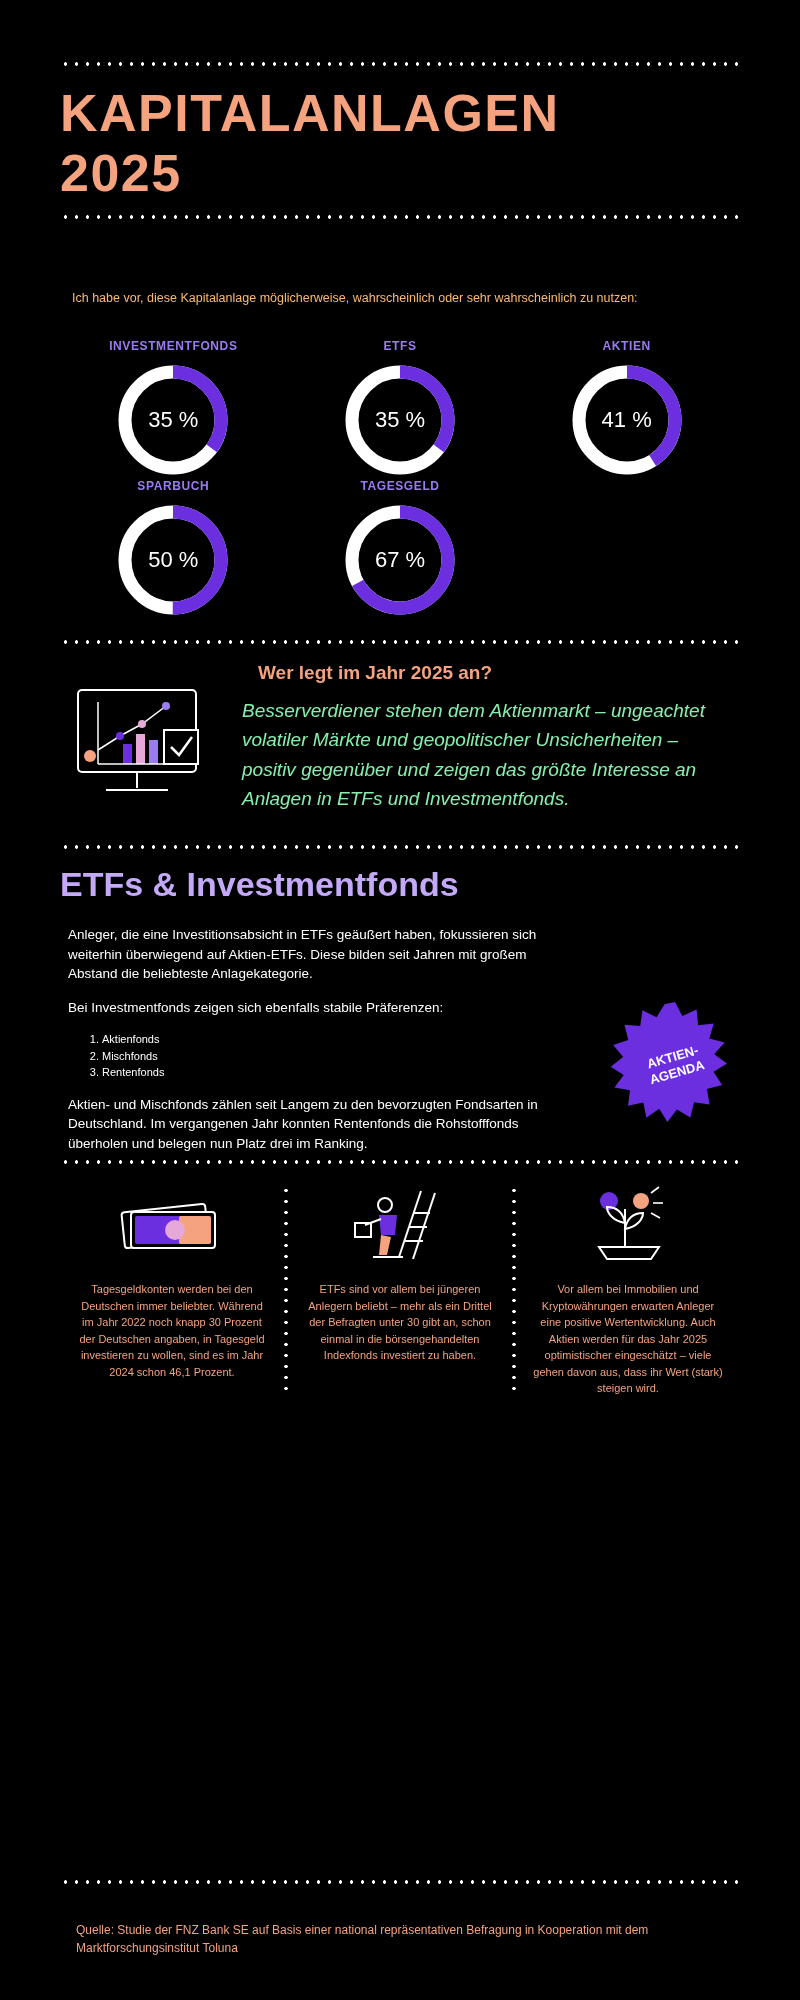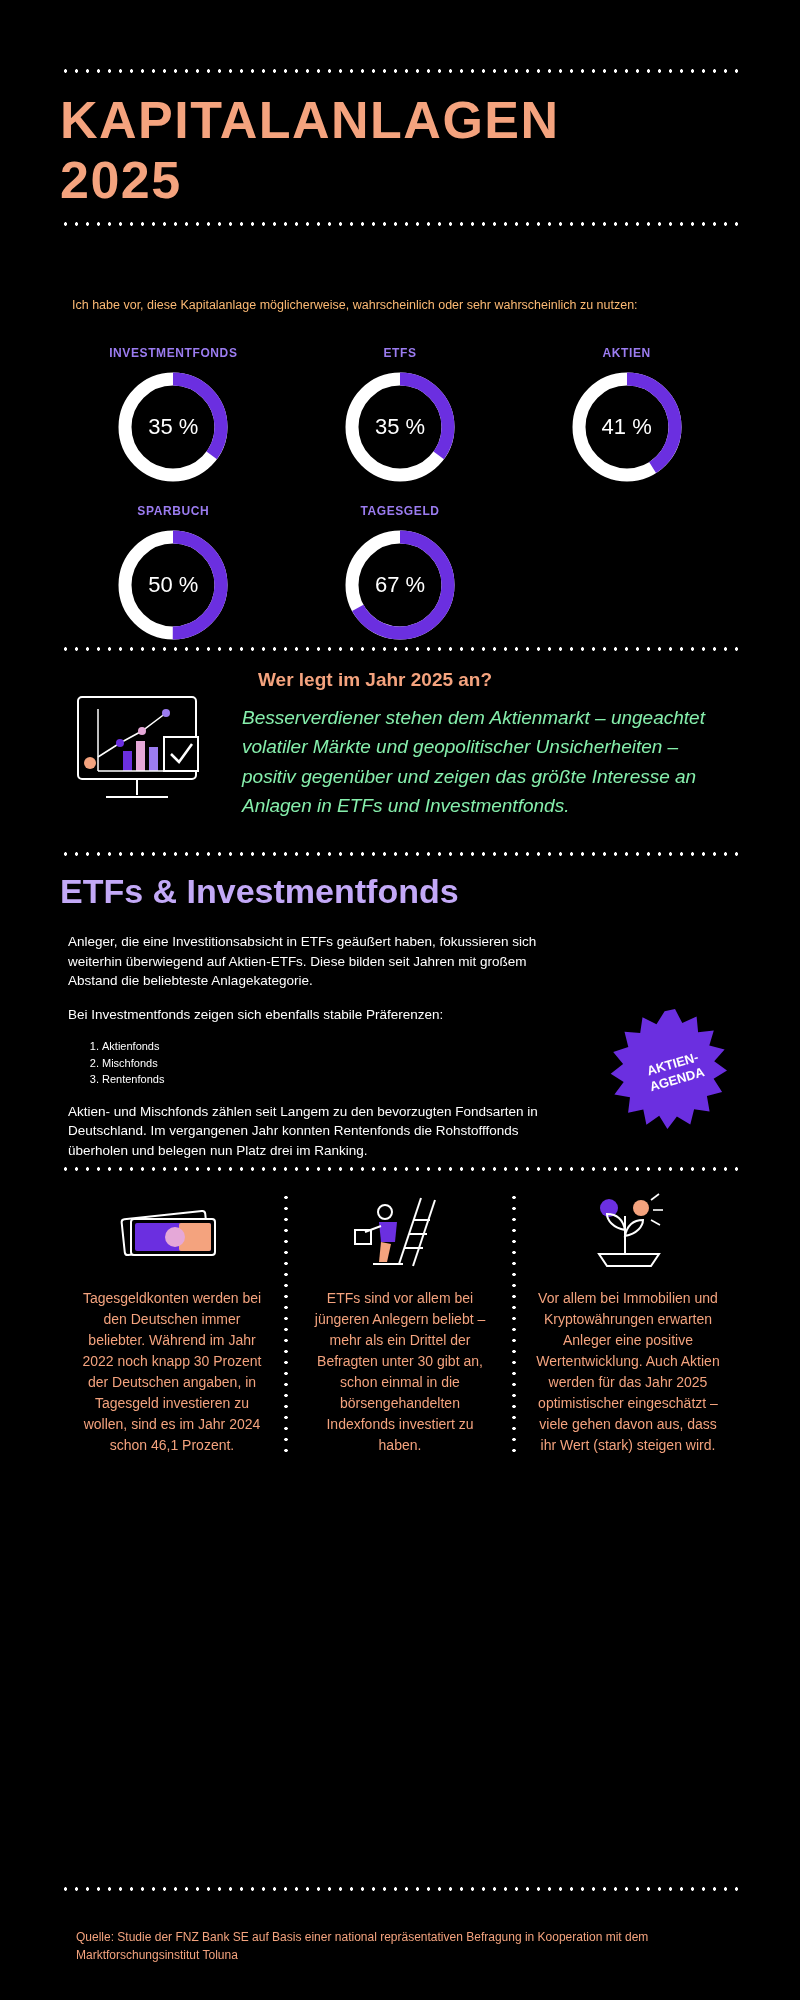--- a/index.html
+++ b/index.html
@@ -11,21 +11,21 @@
   body {
     width: 800px;
     height: 2000px;
     position: relative;
     font-family: "Liberation Sans", sans-serif;
     color: #ffffff;
     overflow: hidden;
   }
   .page {
     position: absolute;
-    left: 0; top: 7px;
+    left: 0; top: 0;
     width: 800px;
     height: 1736px;
     background: #000000;
   }
 
   
   .dotrule {
     height: 4px;
     background-image: radial-gradient(circle, #ffffff 1.6px, transparent 1.9px);
     background-size: 11px 4px;
@@ -60,21 +60,20 @@
     font-size: 12.5px;
     line-height: 1.45;
     color: #fdba74;
     margin: 4px;
   }
 
   
   .donut-grid {
     display: grid;
     grid-template-columns: repeat(3, 1fr);
-    row-gap: 18px;
     margin-top: 14px;
   }
   .donut-cell { text-align: center; }
   .donut-label {
     color: #9b7cf0;
     font-size: 12px;
     font-weight: bold;
     letter-spacing: 0.6px;
     margin-bottom: 8px;
   }
@@ -168,21 +167,21 @@
   }
   .col-illus {
     height: 80px;
     display: flex;
     align-items: center;
     justify-content: center;
     margin-bottom: 16px;
   }
   .col-text {
     color: #f4a37e;
-    font-size: 14px;
+    font-size: 11px;
     line-height: 1.5;
     margin: 0;
   }
 
   .source {
     color: #f4a37e;
     font-size: 12px;
     line-height: 1.5;
     margin: 16px;
   }

